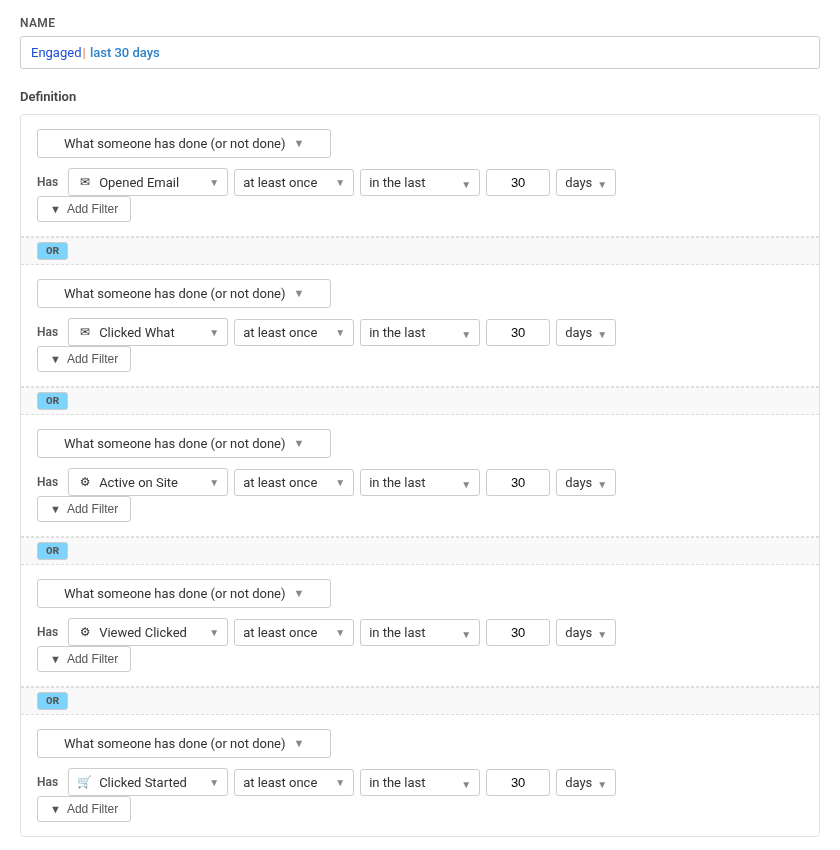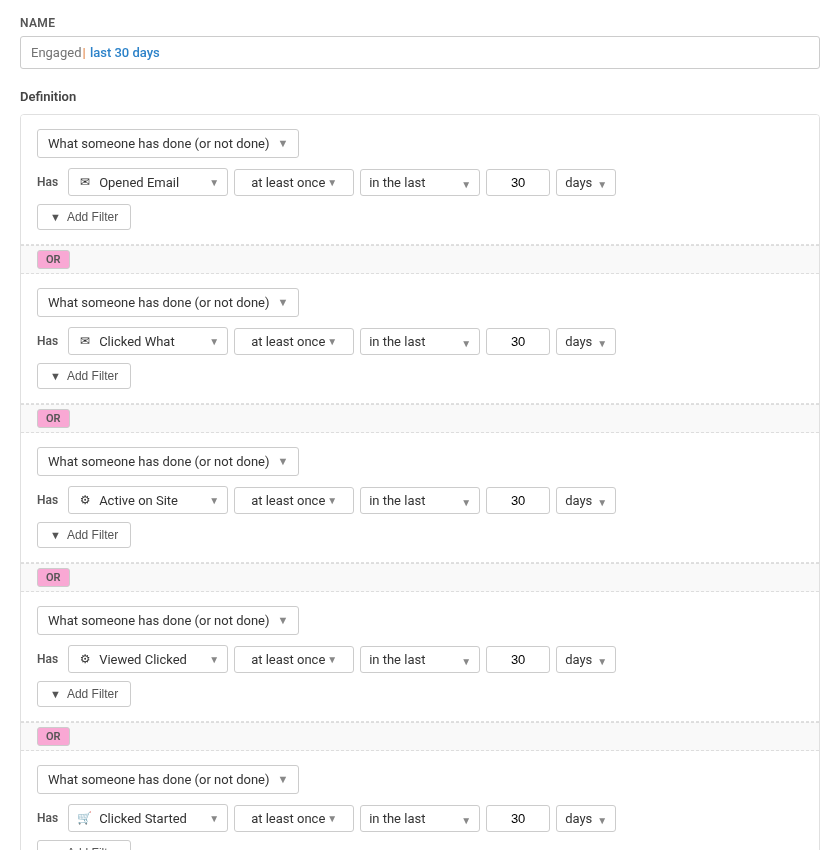--- a/index.html
+++ b/index.html
@@ -27,21 +27,21 @@
 
     .name-input-text {
       display: flex;
       align-items: center;
       border: 1px solid #ccc;
       border-radius: 3px;
       padding: 8px 10px;
       font-size: 13px;
     }
 
-    .name-text-engaged { color: #737373; }
+    .name-text-engaged { color: #1d4ed8; }
     .name-text-pipe { color: #e07b39; margin: 0 1px; }
     .name-text-last30 { color: #2c82c9; font-weight: 500; }
     .name-text-plain { color: #333; }
 
     .definition-section {
       border: 1px solid #e0e0e0;
       border-radius: 4px;
       overflow: hidden;
     }
 
@@ -58,55 +58,55 @@
     .or-divider {
       display: flex;
       align-items: center;
       padding: 4px 16px;
       background: #f9f9f9;
       border-top: 1px dashed #ddd;
       border-bottom: 1px dashed #ddd;
     }
 
     .or-badge {
-      background: #f9a8d4;
+      background: #7dd3fc;
       border: 1px solid #ccc;
       border-radius: 3px;
       padding: 2px 8px;
       font-size: 11px;
       font-weight: 600;
       color: #555;
+      font-family: Liberation Mono, monospace;
     }
 
     .main-dropdown {
       display: inline-flex;
       align-items: center;
       border: 1px solid #ccc;
       border-radius: 3px;
-      padding: 6px 10px;
+      padding: 6px 26px;
       background: #fff;
       cursor: pointer;
       font-size: 13px;
       color: #333;
       margin-bottom: 10px;
       min-width: 220px;
       justify-content: flex-end;
     }
 
     .main-dropdown .chevron {
       margin-left: 8px;
       color: #888;
       font-size: 11px;
     }
 
     .has-row {
       display: flex;
       align-items: center;
       gap: 6px;
-      margin-bottom: 8px;
       flex-wrap: wrap;
     }
 
     .has-label {
       font-size: 12px;
       font-weight: 600;
       color: #555;
       margin-right: 4px;
     }
 
@@ -138,21 +138,21 @@
       align-items: center;
       justify-content: center;
       font-size: 12px;
     }
 
     .freq-dropdown {
       display: inline-flex;
       align-items: center;
       border: 1px solid #ccc;
       border-radius: 3px;
-      padding: 5px 16px;
+      padding: 5px 8px;
       background: #fff;
       cursor: pointer;
       font-size: 13px;
       color: #333;
       min-width: 120px;
       justify-content: space-between;
     }
 
     .time-dropdown {
       display: inline-flex;

